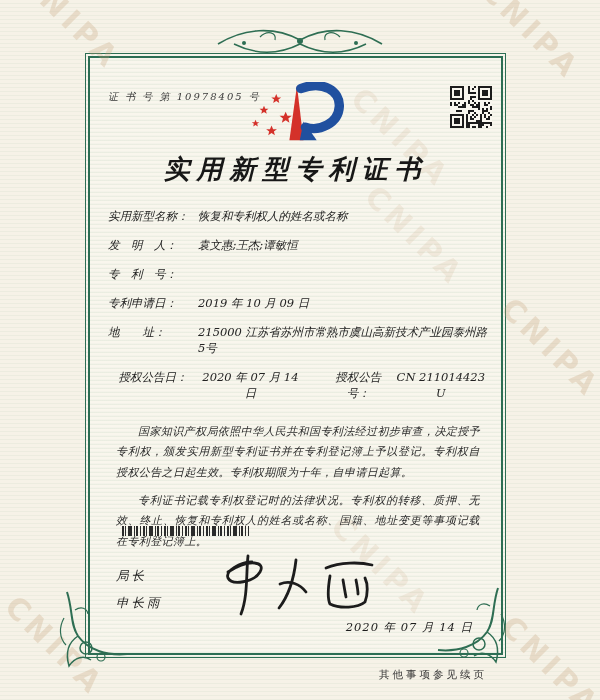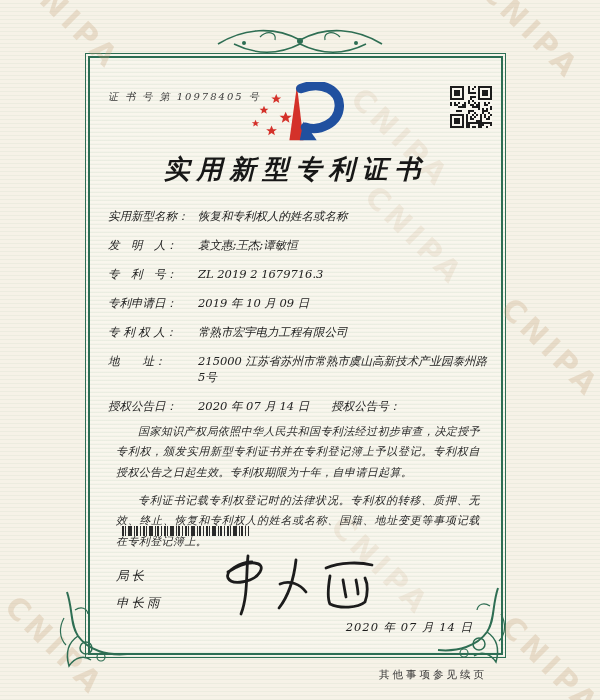--- a/index.html
+++ b/index.html
@@ -33,21 +33,21 @@
   .frame-inner > *{position:absolute;z-index:2;}
   
   .cert-no{left:18px;top:32px;font-size:10px;letter-spacing:2px;color:#3a3a3a;}
   .logo{left:50%;top:24px;transform:translateX(-50%);}
   .title{left:0;top:94px;width:100%;text-align:center;font-size:26px;font-weight:700;
          letter-spacing:7px;color:#171717;}
   .fields{left:18px;top:150px;width:382px;font-size:11.5px;color:#222;}
   .field-row{display:flex;margin-bottom:13px;line-height:16px;}
   .field-label{flex:0 0 90px;white-space:nowrap;}
   .field-value{flex:1 1 auto;max-width:292px;}
-  .pair{display:flex;}
+  .pair{display:flex;text-align:center;}
   .pair2{margin-left:22px;}
   .paras{left:18px;top:356px;width:380px;font-size:11px;line-height:1.85;
          color:#2b2b2b;letter-spacing:0.4px;text-align:justify;}
   .paras p{margin:8px;text-indent:2em;}
   .barcode{left:32px;top:468px;width:127px;height:10px;
     background-image:
       repeating-linear-gradient(90deg,#2b2b2b 0 1px,transparent 1px 3px),
       repeating-linear-gradient(90deg,#2b2b2b 0 2px,transparent 2px 7px);
   }
   .director{left:26px;top:504px;font-size:12.5px;letter-spacing:3px;color:#1d1d1d;line-height:27px;}
@@ -103,41 +103,37 @@
       <div class="field-row">
         <span class="field-label">实用新型名称：</span>
         <span class="field-value">恢复和专利权人的姓名或名称</span>
       </div>
       <div class="field-row">
         <span class="field-label">发　明　人：</span>
         <span class="field-value">袁文惠;王杰;谭敏恒</span>
       </div>
       <div class="field-row">
         <span class="field-label">专　利　号：</span>
-        <span class="field-value">ZL 2019 2 1679716.3</span>
       </div>
       <div class="field-row">
         <span class="field-label">专利申请日：</span>
         <span class="field-value">2019 年 10 月 09 日</span>
-      </div>
-      <div class="field-row">
-        <span class="field-label">专 利 权 人：</span>
-        <span class="field-value">常熟市宏宇电力工程有限公司</span>
       </div>
       <div class="field-row">
         <span class="field-label">地　　址：</span>
         <span class="field-value">215000 江苏省苏州市常熟市虞山高新技术产业园泰州路5号</span>
       </div>
       <div class="field-row">
         <span class="pair">
           <span class="field-label">授权公告日：</span>
           <span>2020 年 07 月 14 日</span>
         </span>
         <span class="pair pair2">
           <span>授权公告号：</span>
+          <span>CN 211014423 U</span>
         </span>
       </div>
     </div>
 
     <div class="paras">
       <p>国家知识产权局依照中华人民共和国专利法经过初步审查，决定授予专利权，颁发实用新型专利证书并在专利登记簿上予以登记。专利权自授权公告之日起生效。专利权期限为十年，自申请日起算。</p>
       <p>专利证书记载专利权登记时的法律状况。专利权的转移、质押、无效、终止、恢复和专利权人的姓名或名称、国籍、地址变更等事项记载在专利登记簿上。</p>
     </div>
 
     <div class="barcode"></div>

